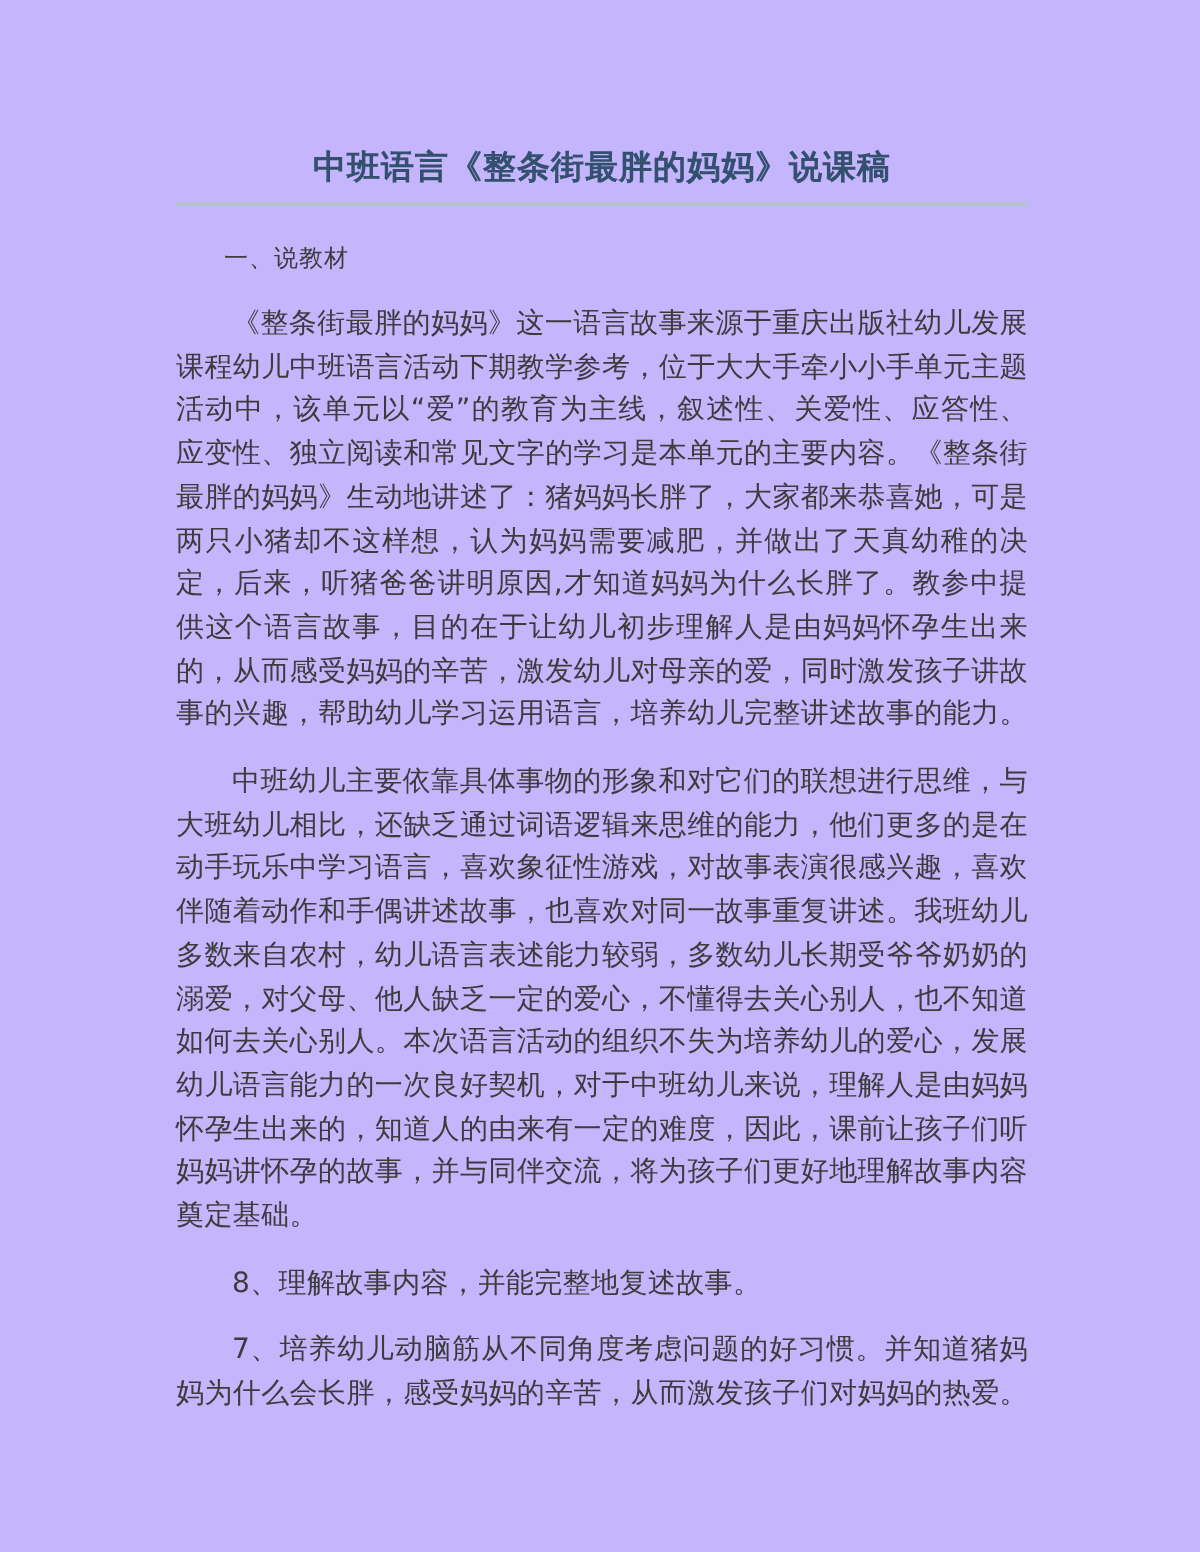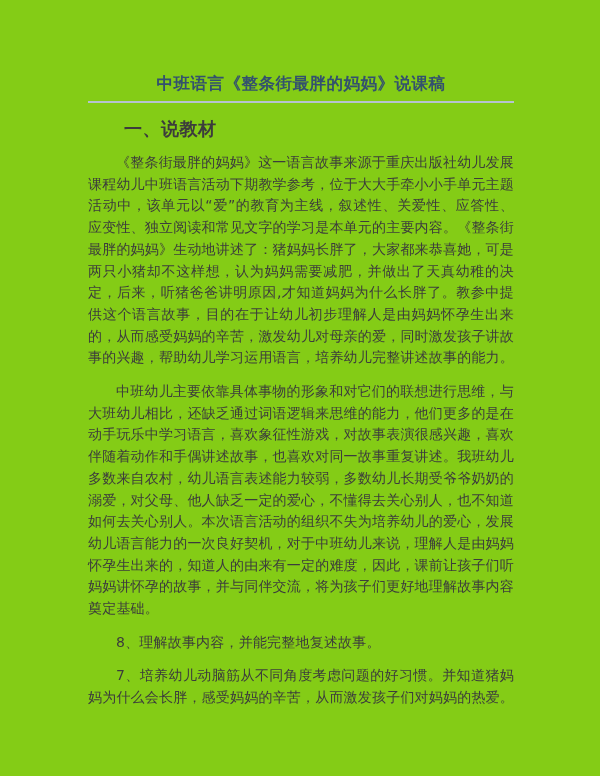--- a/index.html
+++ b/index.html
@@ -12,47 +12,46 @@
     height: 776px;
     overflow: hidden;
     font-family: "DejaVu Sans", "Liberation Sans", sans-serif;
     color: #3c3c3c;
   }
   .page {
     box-sizing: border-box;
     width: 600px;
     height: 776px;
     padding: 72px 86px 0 88px;
-    background: #84cc16;
+    background: #c4b5fd;
   }
   .doc-title {
     text-align: center;
     font-size: 16.5px;
     font-weight: bold;
     color: #33516e;
     letter-spacing: 0.5px;
     line-height: 24px;
     margin: 0;
   }
   .title-underline {
     height: 0;
     border: none;
     border-top: 2px solid #b5c3d0;
     margin: 5px 0 15px 0;
   }
   .section { margin: 0; }
   .section + .section { margin-top: 5px; }
   .section-heading {
-    font-size: 18px;
+    font-size: 12px;
     line-height: 22px;
     color: #3c3c3c;
     text-indent: 2em;
     margin: 0 0 7px 0;
     letter-spacing: 0.5px;
-    font-weight: bold;
   }
   .paragraph {
     font-size: 14px;
     line-height: 21.7px;
     color: #3c3c3c;
     text-indent: 2em;
     text-align: justify;
     margin: 12px 0 7px 0;
     letter-spacing: 0.2px;
   }

